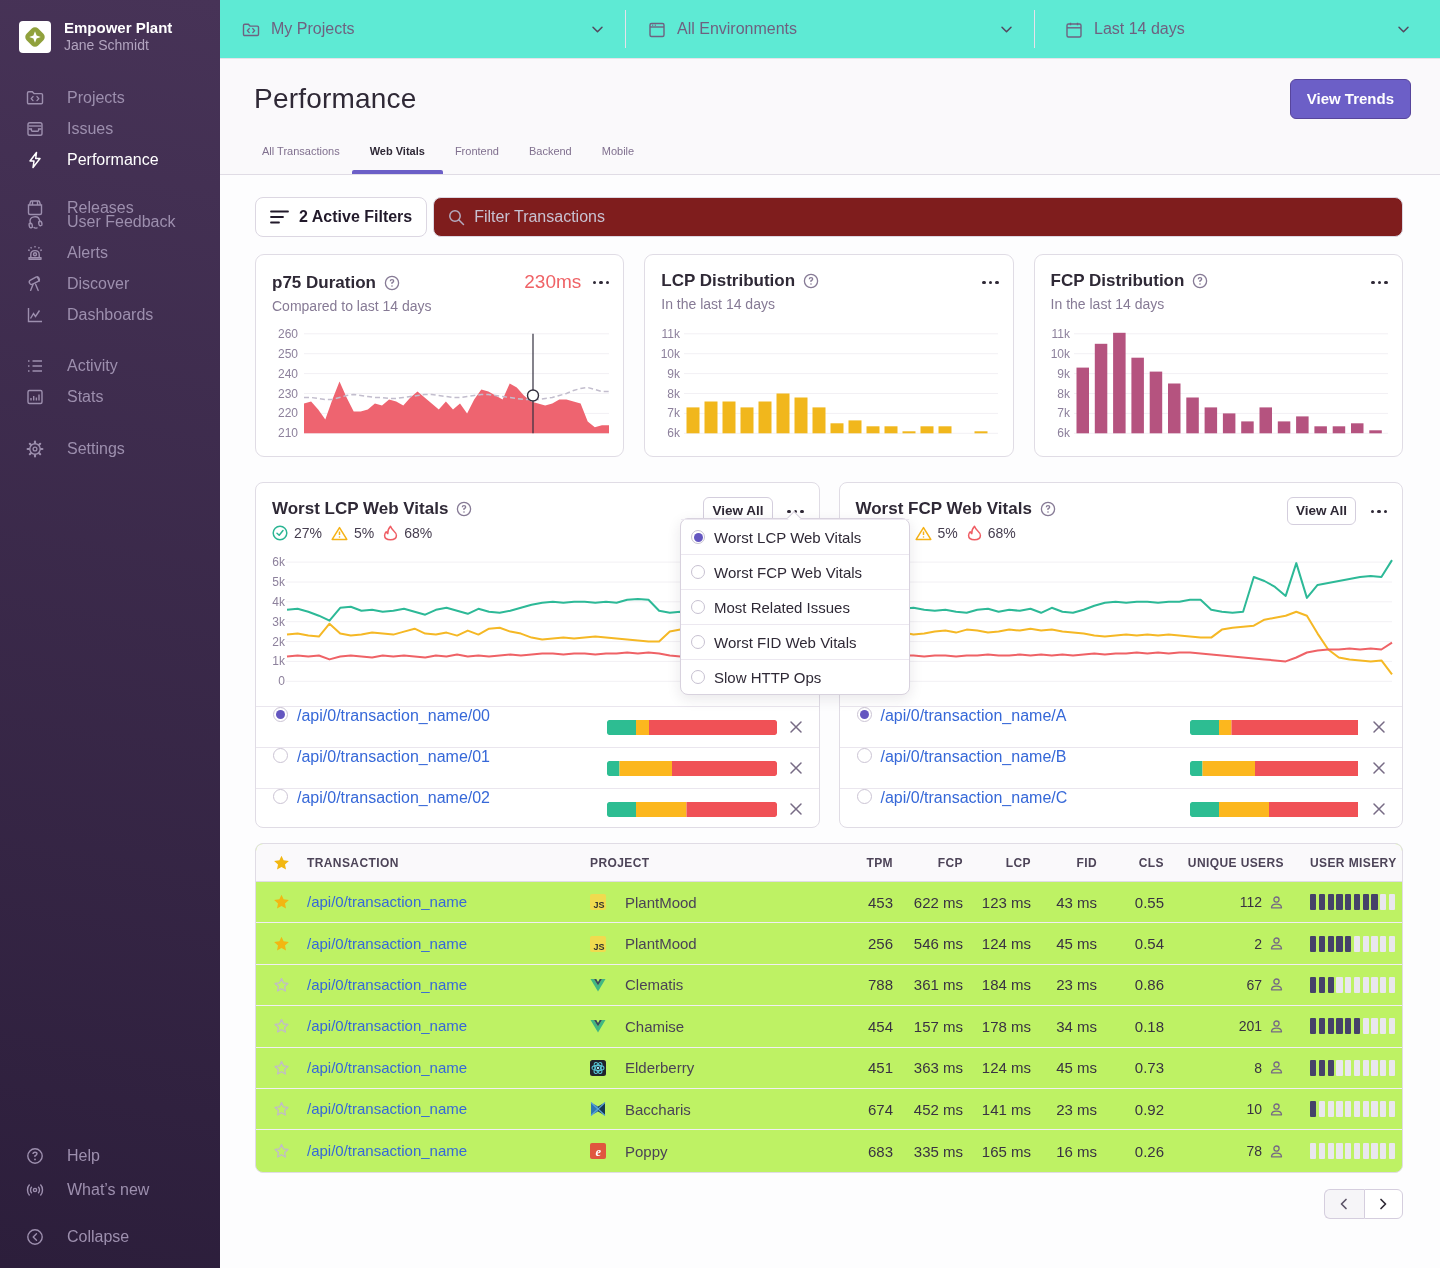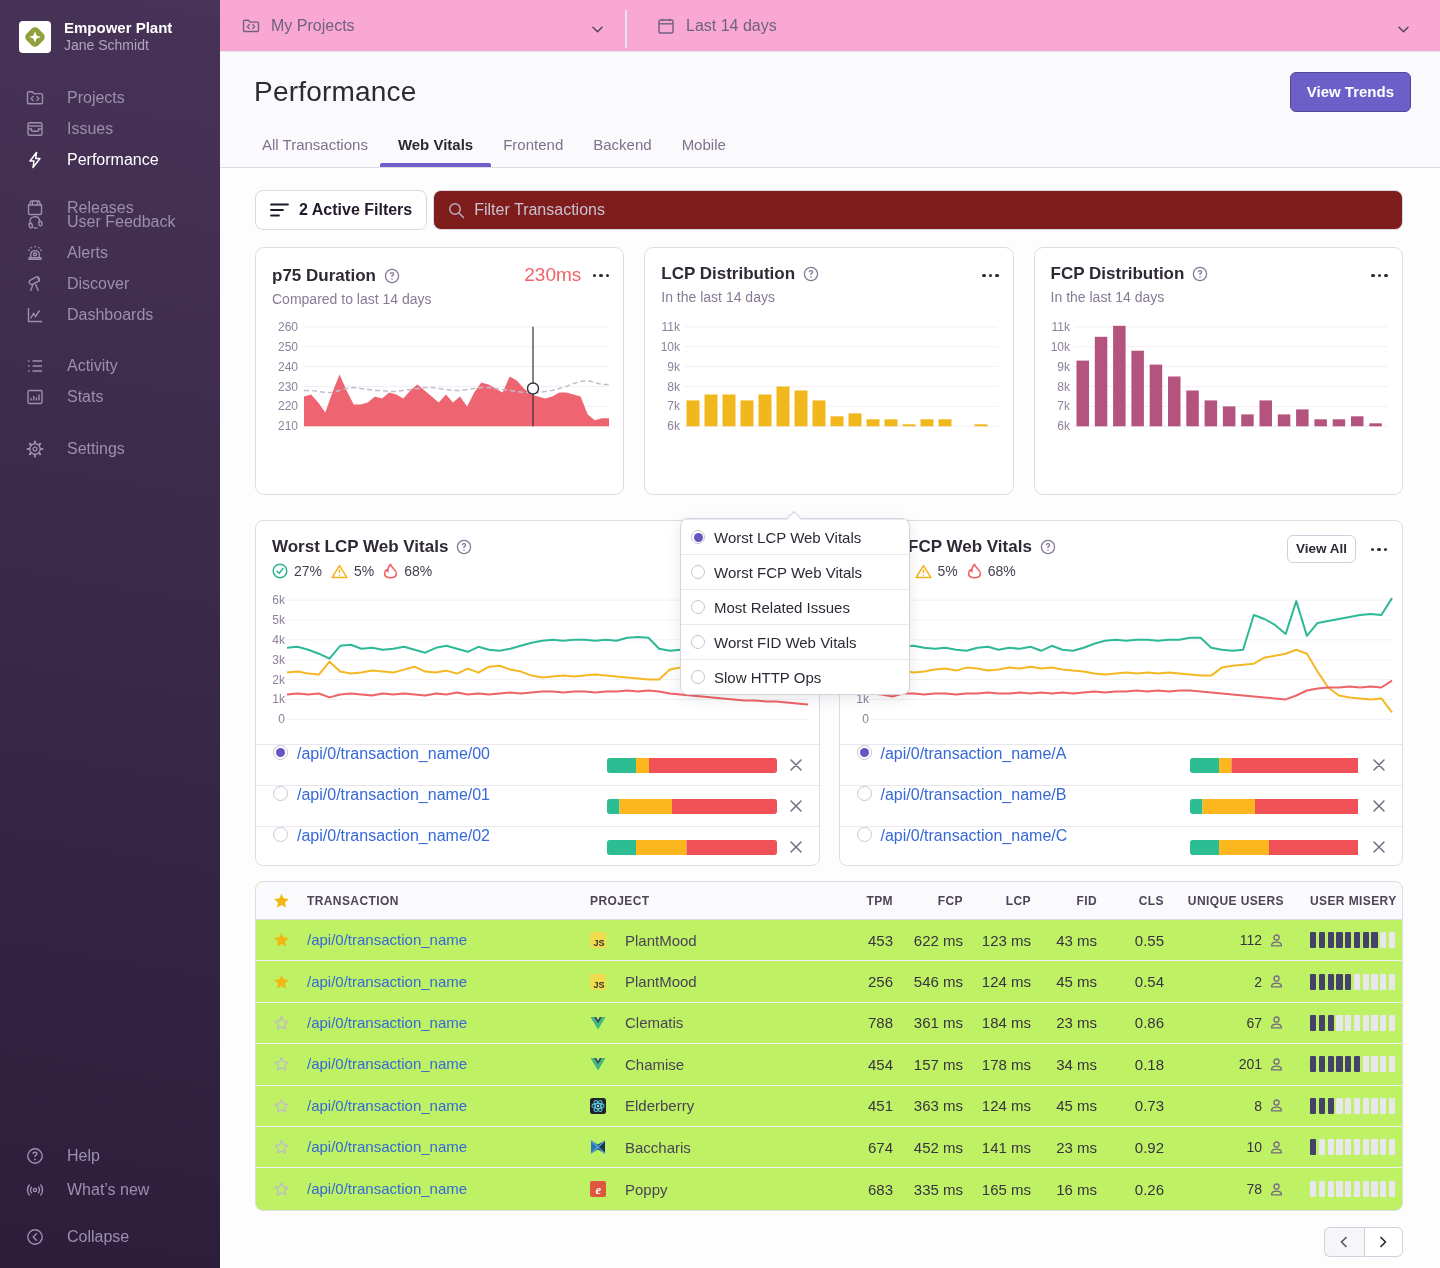--- a/index.html
+++ b/index.html
@@ -13,52 +13,52 @@
 .org-logo { width:32px; height:32px; background:#fff; border-radius:4px; display:flex; align-items:center; justify-content:center; }
 .org-name { color:#fff; font-weight:bold; font-size:15px; line-height:18px; }
 .org-user { color:#b2a4bf; font-size:14px; line-height:17px; }
 .nav-item { display:flex; align-items:center; height:31px; color:#9d8fae; font-size:16px; }
 .nav-item .nico { width:18px; height:18px; margin-left:26px; margin-right:23px; flex:none; }
 .nav-item.active { color:#fff; }
 .nico svg { display:block; width:18px; height:18px; }
 
 
 .main { position:absolute; left:220px; top:0; width:1220px; }
-.topbar { height:52px; background:#f9a8d4; border-bottom:1px solid #e6e2ea; display:flex; }
+.topbar { height:59px; background:#5eead4; border-bottom:1px solid #e6e2ea; display:flex; }
 .tb-sec { display:flex; align-items:center; position:relative; }
 .tb-sec .ico { width:17px; height:17px; margin-right:12px; }
 .tb-sec .ico svg { display:block; }
 .tb-label { color:#6f6180; font-size:16px; }
 .tb-chev { position:absolute; right:20px; top:22px; }
 .tb-div { width:1px; height:38px; background:#e6e2ea; margin-top:10px; }
 
 
 .header { background:#faf9fb; border-bottom:1px solid #e0dce5; padding:0; }
 .header-top { display:flex; align-items:center; padding:20px 29px 0 34px; }
 .page-title { font-size:28px; line-height:32px; color:#2f2936; font-weight:normal; letter-spacing:0.2px; }
 .btn-trends { margin-left:auto; background:#6c5fc7; border:1px solid #57459c; color:#fff; font-weight:bold;
   font-size:15px; border-radius:6px; padding:10px 16px; line-height:18px; }
 .tabs { display:flex; padding-left:34px; margin-top:24px; gap:14px; }
-.tab { font-size:15px; color:#80708f; line-height:17px; padding:0 8px 14px 8px; position:relative; }
+.tab { font-size:11px; color:#80708f; line-height:17px; padding:0 8px 14px 8px; position:relative; }
 .tab.active { color:#2f2936; font-weight:bold; }
 .tab.active:after { content:""; position:absolute; left:-10px; right:-10px; bottom:0; height:4px;
   background:#6c5fc7; border-radius:2px 2px 0 0; }
 
 
 .content { padding:22px 37px 0 35px; }
 .filter-row { display:flex; gap:6px; }
 .btn-filter { display:flex; align-items:center; background:#fff; border:1px solid #dcd7e2; border-radius:8px;
   height:40px; padding:0 14px; font-size:16px; font-weight:bold; color:#221a2b; gap:10px; }
 .search { flex:1; display:flex; align-items:center; background:#7f1d1d; border:1px solid #dcd7e2; border-radius:8px;
   height:40px; padding:0 14px; gap:9px; }
 .search .ph { color:#c8c2d1; font-size:16px; }
 
 .cards3 { display:flex; gap:20px; margin-top:17px; }
 .card { background:#fff; border:1px solid #e0dce5; border-radius:8px; }
-.card.small { width:369.3px; height:248px; position:relative;border-radius:9px; }
+.card.small { width:369.3px; height:203px; position:relative;border-radius:9px; }
 .card-head { display:flex; align-items:baseline; padding:16px 16px 0 16px; }
 .card-title { font-size:17px; font-weight:bold; color:#2f2936; display:flex; align-items:center; gap:8px; }
 .card-sub { font-size:14px; color:#867a95; margin-top:5px; padding-left:16px; }
 .red-val { margin-left:auto; color:#ef6266; font-size:19px; margin-right:26px; }
 .dots { position:absolute; top:273px; right:14px; }
 .dots { line-height:0; } .dots span { display:inline-block; width:3.5px; height:3.5px; border-radius:50%; background:#2f2936; margin-left:3px; }
 
 .cards2 { display:flex; gap:19px; margin-top:25px; }
 .card.wide { width:564.5px; height:346px; position:relative; }
 .stats { display:flex; align-items:center; gap:6px; padding:6px 16px 0 16px; font-size:14px; color:#453d4f; }
@@ -247,20 +247,33 @@
             <path d="M7.2 7.6 L5.4 9.6 L7.2 11.6" stroke-linecap="round" stroke-linejoin="round"></path>
             <path d="M10.8 7.6 L12.6 9.6 L10.8 11.6" stroke-linecap="round" stroke-linejoin="round"></path>
           </svg>
         </span>
       <span class="tb-label">My Projects</span>
       <span class="tb-chev"><svg width="15" height="15" viewBox="0 0 15 15" fill="none" stroke="#56485f" stroke-width="1.5">
             <path d="M3 5.2 L7.5 9.8 L12 5.2" stroke-linecap="round" stroke-linejoin="round"></path>
           </svg></span>
     </div>
     <div class="tb-div"></div>
+    <div class="tb-sec" style="width:408px;padding-left:22px">
+      <span class="ico">
+          <svg width="18" height="18" viewBox="0 0 18 18" fill="none" stroke="#6f6180" stroke-width="1.4">
+            <rect x="2" y="2.5" width="14" height="13" rx="1.5"></rect>
+            <path d="M2 6 H16"></path>
+            <path d="M4.3 4.3 H5.2 M6.8 4.3 H7.7"></path>
+          </svg>
+        </span>
+      <span class="tb-label">All Environments</span>
+      <span class="tb-chev"><svg width="15" height="15" viewBox="0 0 15 15" fill="none" stroke="#56485f" stroke-width="1.5">
+            <path d="M3 5.2 L7.5 9.8 L12 5.2" stroke-linecap="round" stroke-linejoin="round"></path>
+          </svg></span>
+    </div>
     <div class="tb-div"></div>
     <div class="tb-sec" style="flex:1;padding-left:30px">
       <span class="ico">
           <svg width="18" height="18" viewBox="0 0 18 18" fill="none" stroke="#6f6180" stroke-width="1.4">
             <rect x="2" y="3" width="14" height="13" rx="1.5"></rect>
             <path d="M2 6.8 H16"></path>
             <path d="M5.5 1.8 V4.2 M12.5 1.8 V4.2"></path>
           </svg>
         </span>
       <span class="tb-label">Last 14 days</span>

